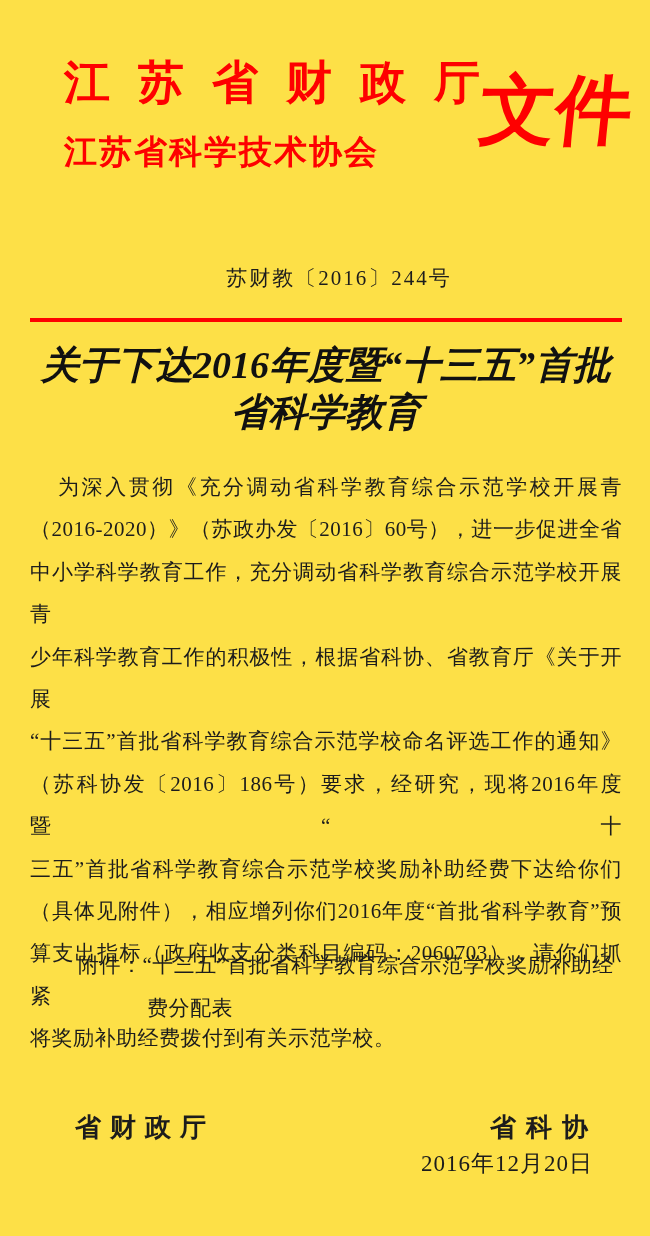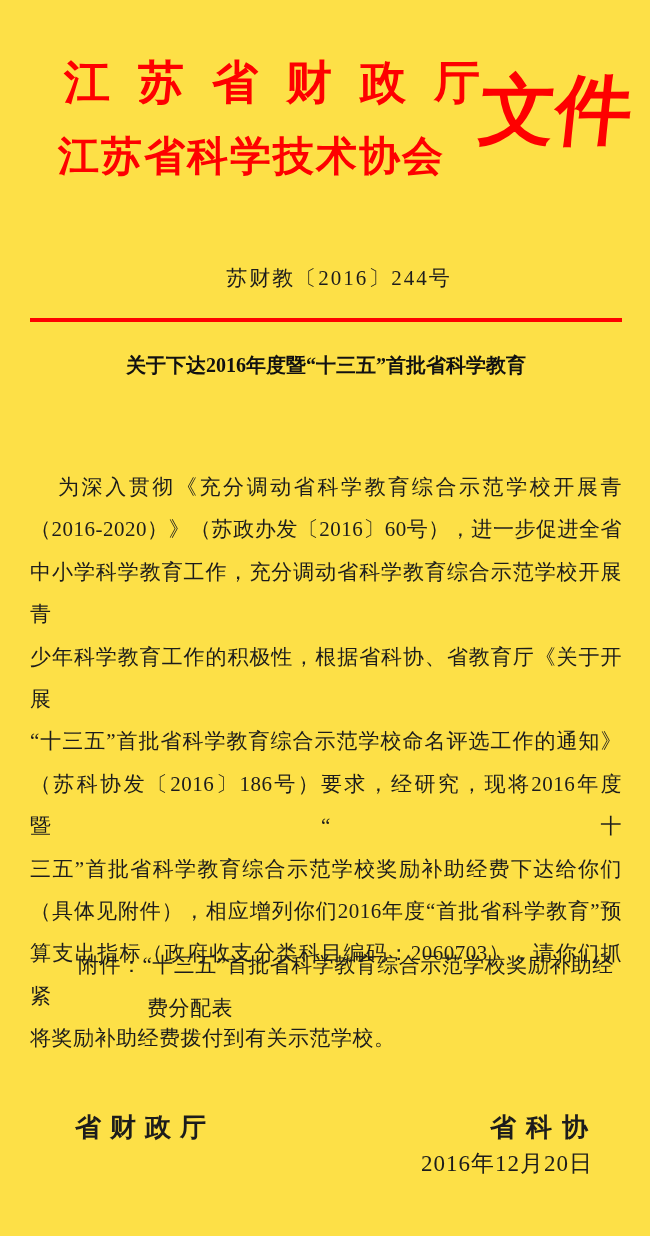--- a/index.html
+++ b/index.html
@@ -11,22 +11,22 @@
     color:#1c1c1c;
     overflow:hidden;
   }
   
   .org-line1{
     position:absolute;left:64px;top:60px;
     font-size:46px;font-weight:700;color:#fe0000;
     letter-spacing:28px;white-space:nowrap;line-height:1;
   }
   .org-line2{
-    position:absolute;left:58px;top:136px;
-    font-size:41px;font-weight:700;color:#fe0000;
+    position:absolute;left:64px;top:136px;
+    font-size:33px;font-weight:700;color:#fe0000;
     letter-spacing:2px;white-space:nowrap;line-height:1;
   }
   .doc-type{
     position:absolute;left:480px;top:72px;
     font-size:76px;font-weight:700;color:#fe0000;
     line-height:1;white-space:nowrap;
     transform:skewX(-6deg);
   }
   .doc-number{
     position:absolute;left:0;top:264px;width:650px;
@@ -34,22 +34,22 @@
     transform:translateX(14px);
     white-space:nowrap;
   }
   .red-rule{
     position:absolute;left:30px;top:318px;
     width:592px;height:4px;background:#fe0000;
   }
   
   .doc-title{
     position:absolute;left:30px;top:342px;width:592px;
-    text-align:center;font-weight:700;font-size:20px;
-    line-height:47px;color:#111;
+    text-align:center;font-weight:700;font-size:38px;
+    line-height:47px;color:#111;font-style:italic;
   }
   
   .body-block{
     position:absolute;left:30px;top:466px;width:592px;
     font-size:21px;line-height:42.4px;color:#1c1c1c;
     letter-spacing:0.5px;
   }
   .line{white-space:normal;}
   .just{text-align:justify;text-align-last:justify;}
   .indent{text-indent:28px;}

